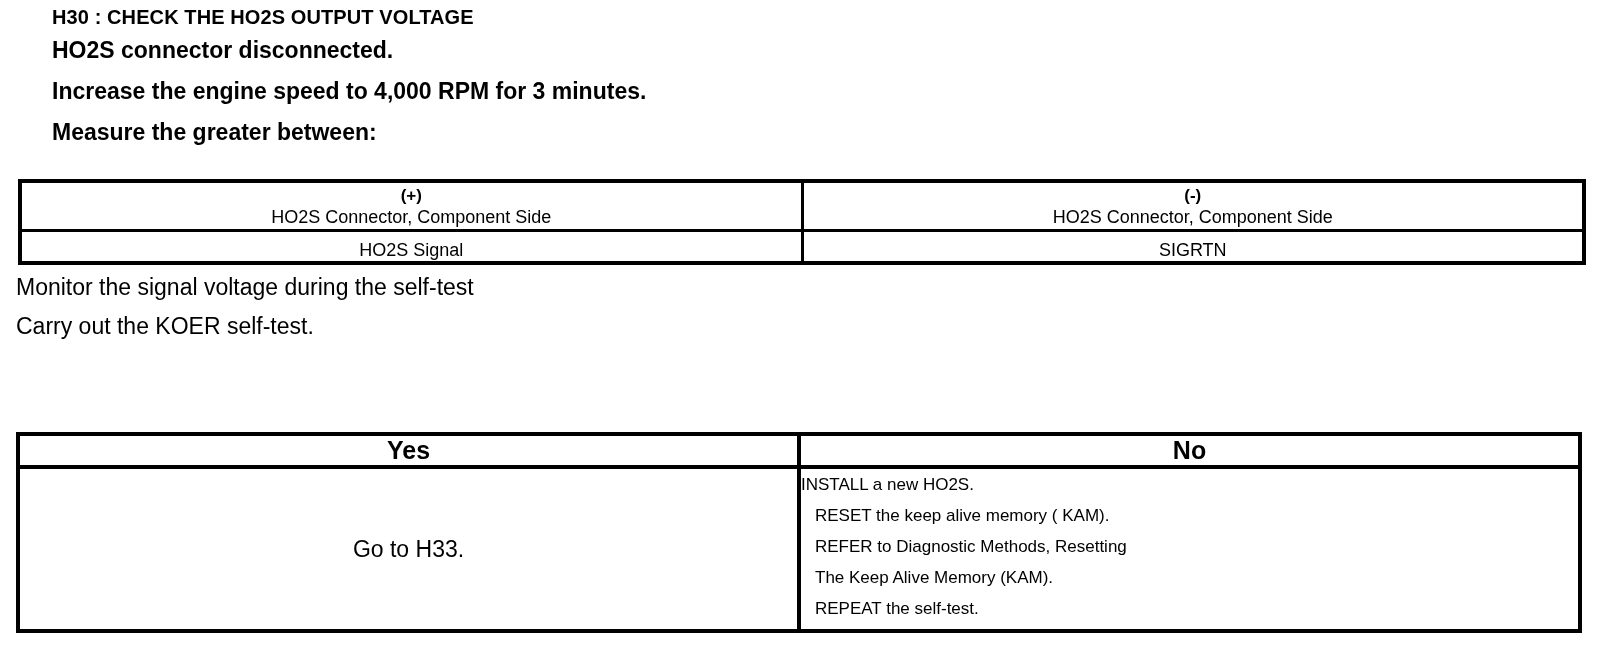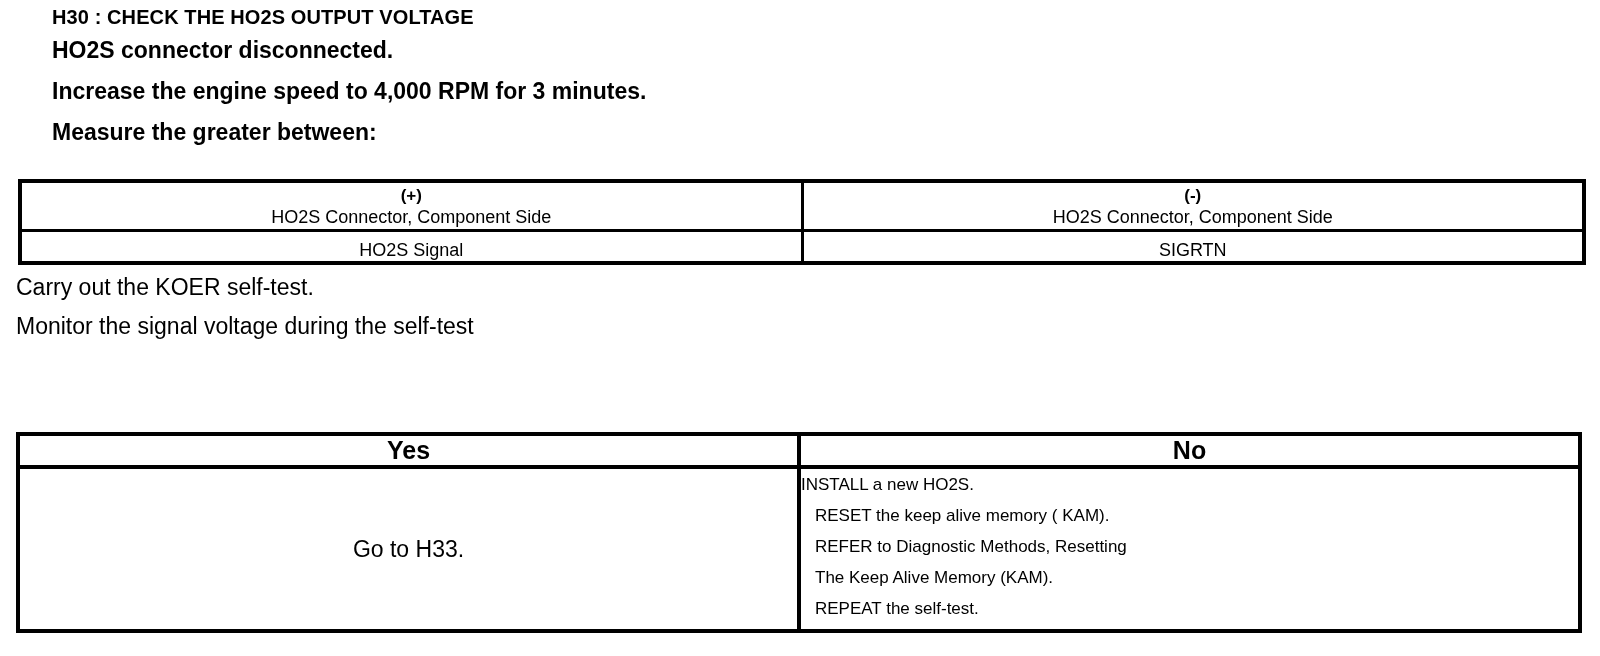--- a/index.html
+++ b/index.html
@@ -186,22 +186,22 @@
           <div class="pin-label">HO2S Signal</div>
         </td>
         <td class="pin-cell">
           <div class="pin-label">SIGRTN</div>
         </td>
       </tr>
     </tbody>
   </table>
 
   <div class="mid-text">
+    <div class="mid-line">Monitor the signal voltage during the self-test</div>
     <div class="mid-line">Carry out the KOER self-test.</div>
-    <div class="mid-line">Monitor the signal voltage during the self-test</div>
   </div>
 
   <table class="decision-table">
     <colgroup>
       <col class="dcol-left">
       <col class="dcol-right">
     </colgroup>
     <tbody>
       <tr>
         <td class="decision-head">Yes</td>

